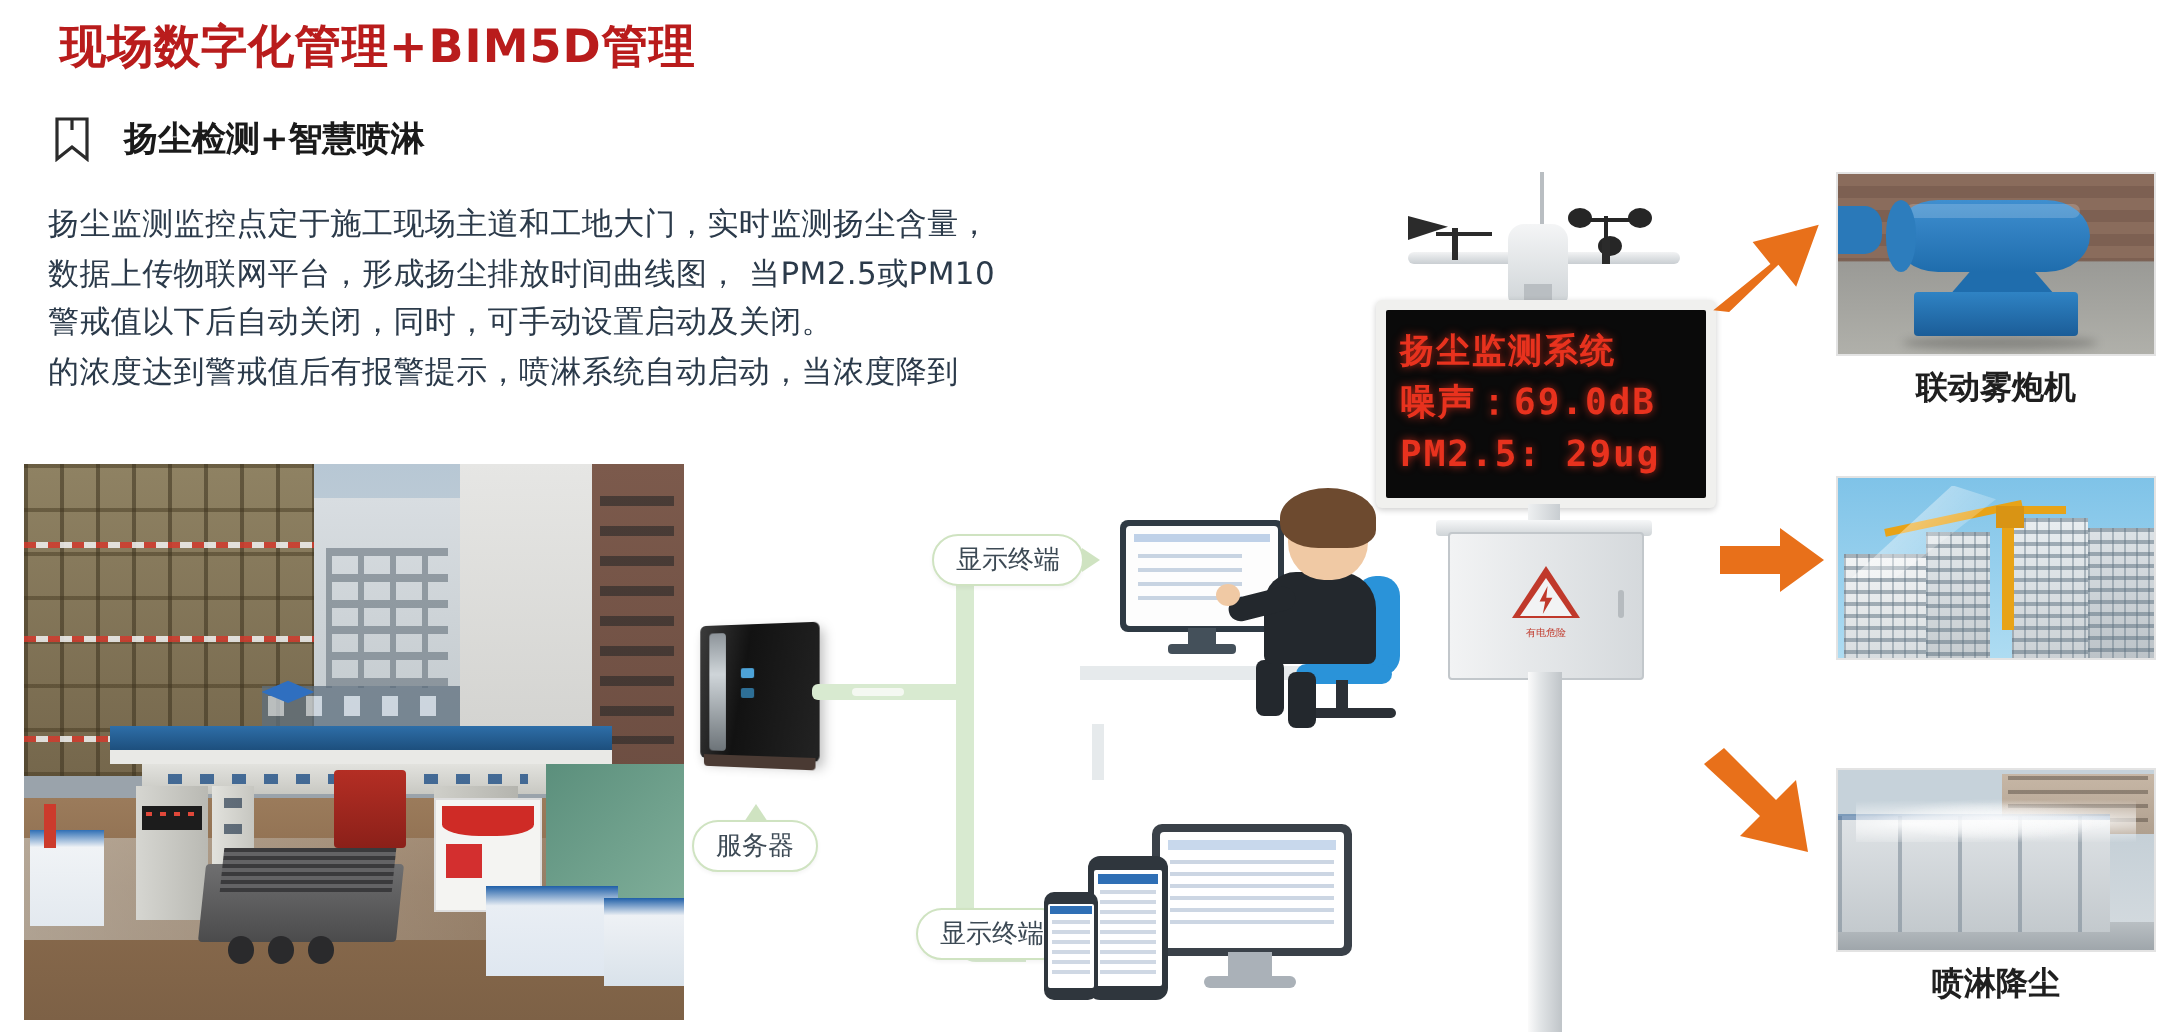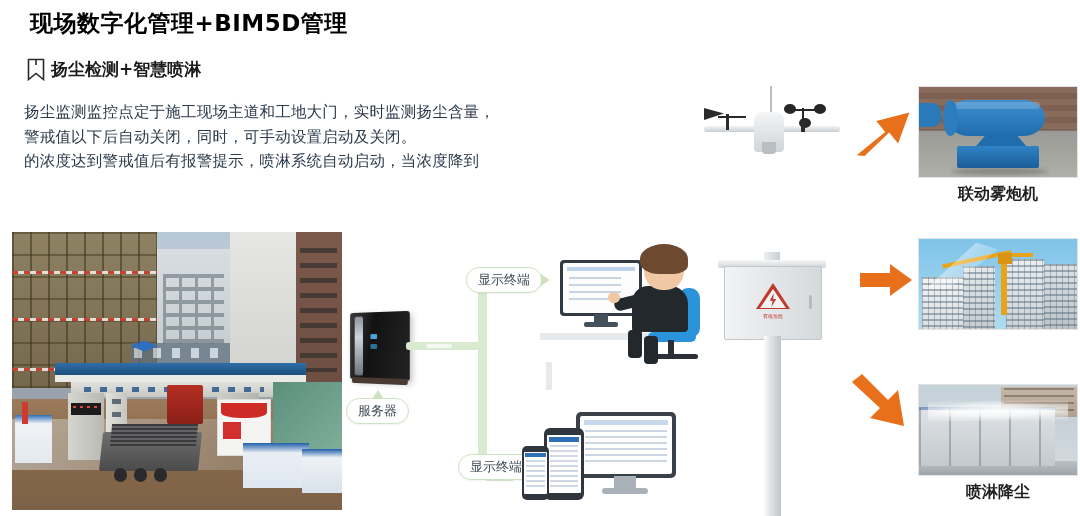--- a/index.html
+++ b/index.html
@@ -7,26 +7,26 @@
     width:1080px;height:516px;
     background:#ffffff;
     font-family:"DejaVu Sans","Liberation Sans",sans-serif;
     overflow:hidden;position:relative;
   }
   .page{position:relative;width:1080px;height:516px;}
 
   
   .title{
     position:absolute;left:30px;top:8px;
-    font-size:23px;font-weight:bold;color:#000000;
+    font-size:23px;font-weight:bold;color:#b91c1c;
     letter-spacing:.5px;white-space:nowrap;
   }
   .subhead{
     position:absolute;left:27px;top:58px;
-    display:flex;align-items:center;gap:6px;
+    display:flex;align-items:center;gap:17px;
   }
   .bookmark-icon{
     width:18px;height:23px;position:relative;display:inline-block;
   }
   .bookmark-icon svg{display:block;}
   .subhead-label{
     font-size:17px;font-weight:bold;color:#1a1a1a;white-space:nowrap;
   }
 
   
@@ -150,21 +150,21 @@
   .bubble{
     position:absolute;background:#ffffff;border:1.6px solid #cfe3c1;
     border-radius:14px;padding:3px 11px;font-size:13px;color:#3d4a55;
     white-space:nowrap;box-shadow:0 1px 2px rgba(0,0,0,.05);
   }
   .bubble:after{content:"";position:absolute;right:-9px;top:50%;margin-top:-6px;
     width:0;height:0;border-left:9px solid #cfe3c1;
     border-top:6px solid transparent;border-bottom:6px solid transparent;}
   .bubble.b-monitor{left:126px;top:17px;}
   .bubble.b-display{left:118px;top:204px;}
-  .bubble.b-server{left:6px;top:148px;}
+  .bubble.b-server{left:6px;top:160px;}
   .bubble.b-server:after{display:none;}
   .bubble.b-server:before{content:"";position:absolute;left:50%;top:-9px;margin-left:-6px;
     width:0;height:0;border-bottom:9px solid #cfe3c1;
     border-left:6px solid transparent;border-right:6px solid transparent;}
 
   
   .operator{position:absolute;left:200px;top:-6px;width:160px;height:120px;}
   .op-desk{position:absolute;left:0;bottom:24px;width:122px;height:7px;background:#e6eaec;}
   .op-desk-leg{position:absolute;left:6px;bottom:-26px;width:6px;height:28px;background:#e6eaec;}
   .op-monitor{position:absolute;left:20px;top:16px;width:82px;height:56px;
@@ -360,20 +360,21 @@
       <svg width="18" height="23" viewBox="0 0 18 23">
         <path d="M1.5 1.5 H16.5 V21.5 L9 15.5 L1.5 21.5 Z" fill="none" stroke="#2b2b2b" stroke-width="1.6"></path>
         <path d="M9 1.5 V7" stroke="#2b2b2b" stroke-width="1.6"></path>
       </svg>
     </span>
     <span class="subhead-label">扬尘检测+智慧喷淋</span>
   </div>
 
   <div class="para">
     <div>扬尘监测监控点定于施工现场主道和工地大门，实时监测扬尘含量，</div>
+    <div>数据上传物联网平台，形成扬尘排放时间曲线图，  当PM2.5或PM10</div>
     <div>警戒值以下后自动关闭，同时，可手动设置启动及关闭。</div>
     <div>的浓度达到警戒值后有报警提示，喷淋系统自动启动，当浓度降到</div>
   </div>
 
   <div class="site-photo">
     <div class="sp-sky"></div>
     <div class="sp-bldg-mid"></div>
     <div class="sp-bldg-right"></div>
     <div class="sp-bldg-far"></div>
     <div class="sp-scaffold"></div>
@@ -479,20 +480,27 @@
     </div>
     <div class="anemo">
       <div class="arm1"></div>
       <div class="arm2"></div>
       <div class="cup c1"></div>
       <div class="cup c2"></div>
       <div class="cup c3"></div>
       <div class="post"></div>
     </div>
 
+    <div class="led-board">
+      <div class="led-screen">
+        <div class="led-line led-l1">扬尘监测系统</div>
+        <div class="led-line led-l2">噪声：69.0dB</div>
+        <div class="led-line led-l3">PM2.5:  29ug</div>
+      </div>
+    </div>
 
     <div class="pole-neck"></div>
     <div class="cabinet-top"></div>
     <div class="cabinet">
       <div class="hazard">
         <div class="tri"></div>
         <div class="tri-in"></div>
         <div class="bolt"></div>
       </div>
       <div class="hazard-text">有电危险</div>

